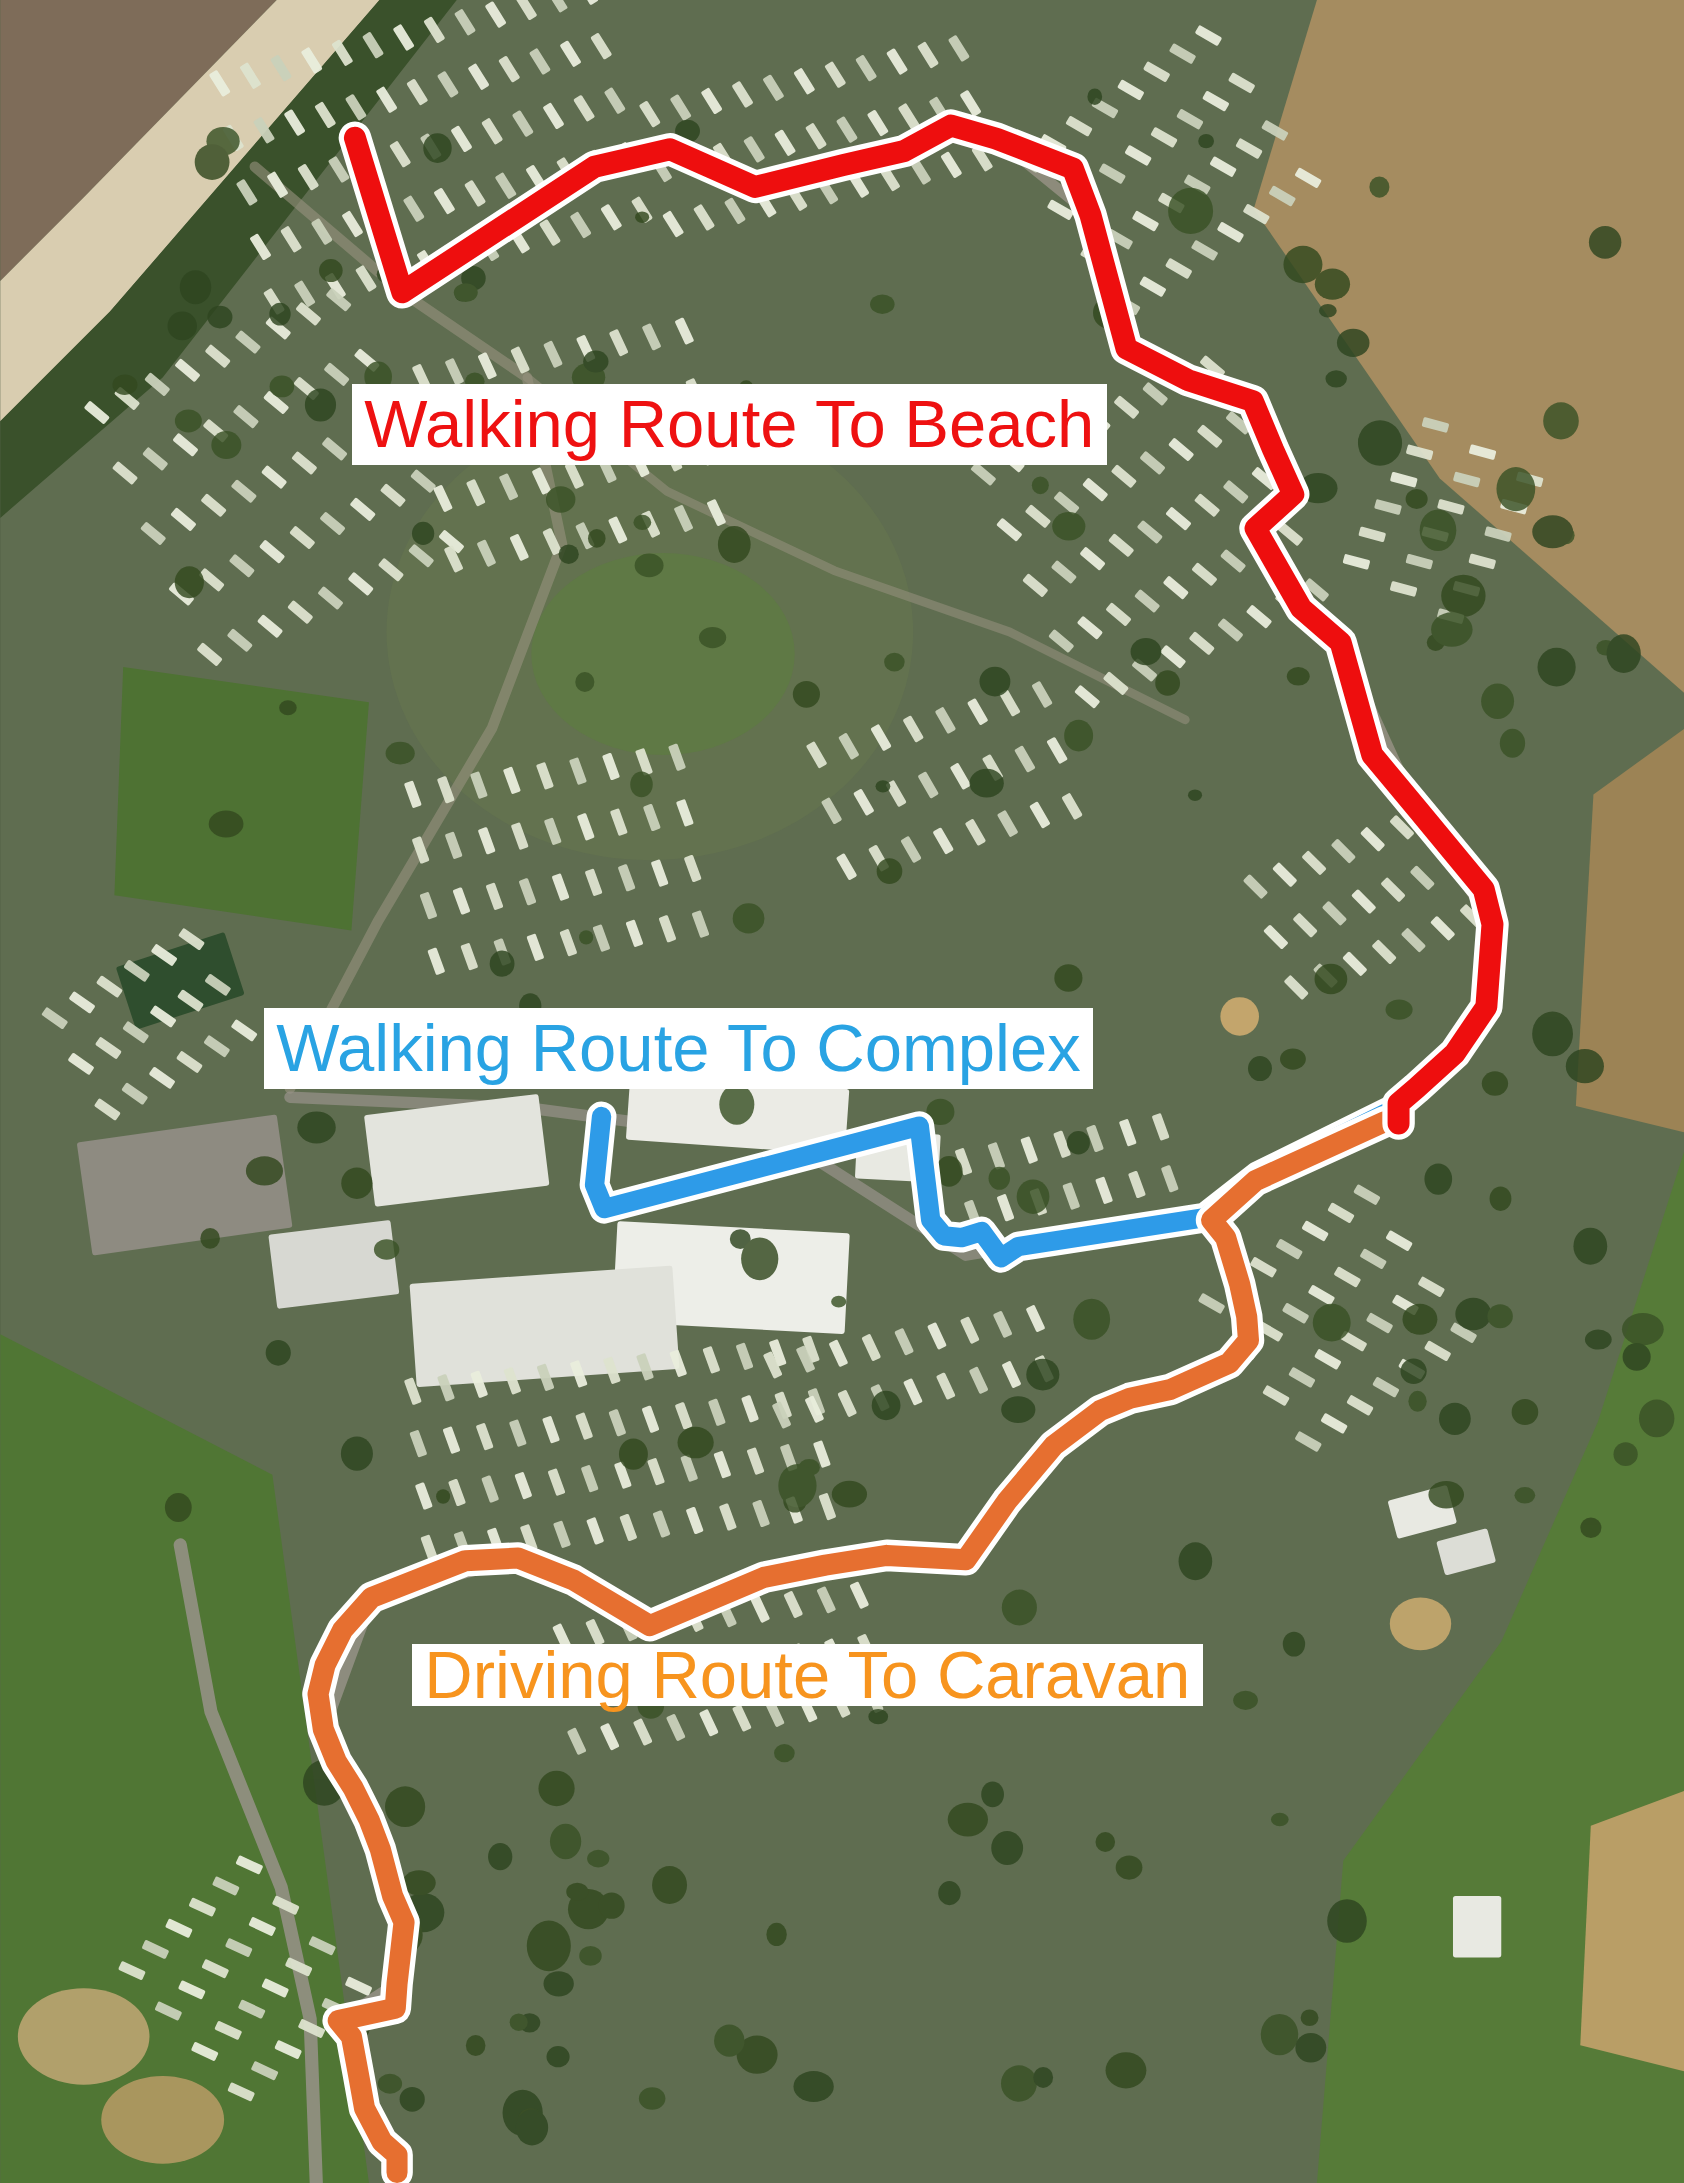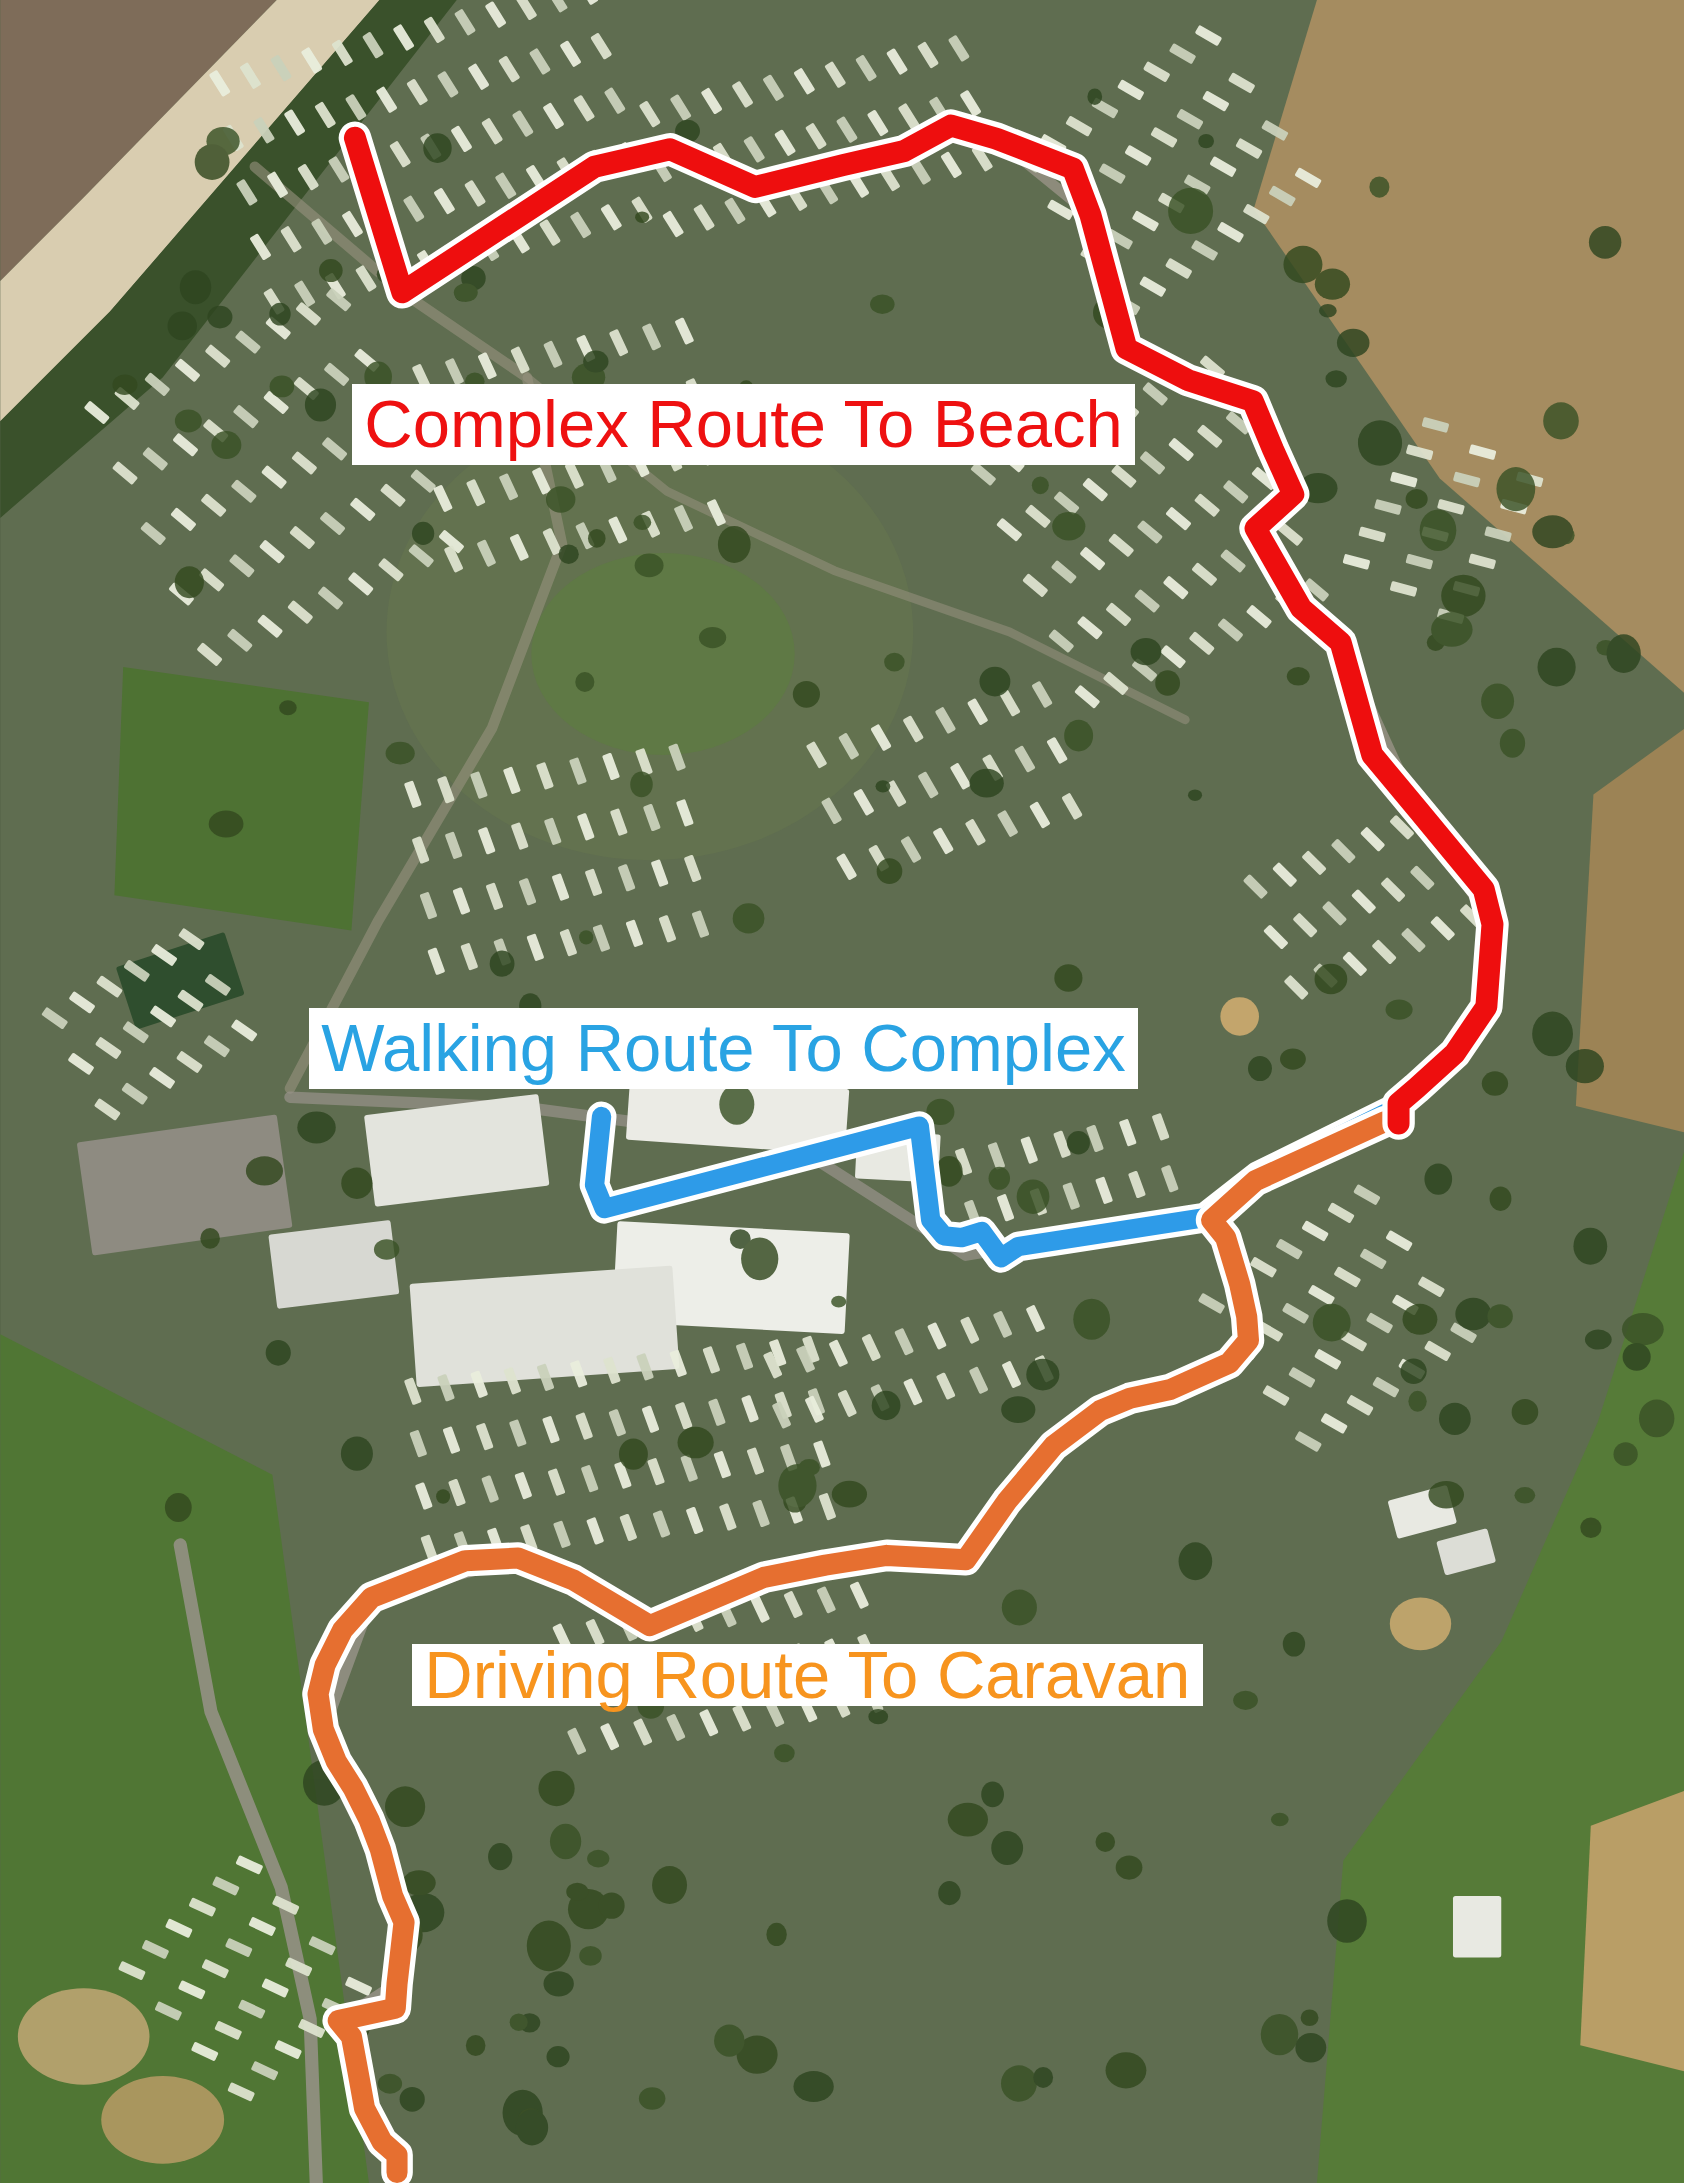--- a/index.html
+++ b/index.html
@@ -838,24 +838,24 @@
         <path d="M685 1272 L677 1350 L688 1377 L1047 1283 L1060 1390 L1075 1408 L1095 1410 L1118 1403 L1140 1433 L1160 1420 L1373 1387 L1433 1340 L1585 1265" stroke="#FFFFFF" stroke-width="34"></path>
         <path d="M685 1272 L677 1350 L688 1377 L1047 1283 L1060 1390 L1075 1408 L1095 1410 L1118 1403 L1140 1433 L1160 1420 L1373 1387 L1433 1340 L1585 1265" stroke="#2E9BE8" stroke-width="22"></path>
         <path d="M1577 1278 L1430 1345 L1380 1390 L1396 1410 L1412 1463 L1420 1500 L1422 1527 L1400 1553 L1333 1583 L1287 1593 L1253 1607 L1200 1647 L1147 1710 L1100 1777 L1010 1772 L940 1783 L870 1797 L740 1852 L653 1800 L590 1775 L530 1778 L423 1820 L390 1857 L370 1897 L362 1930 L368 1970 L383 2007 L402 2037 L420 2073 L433 2107 L447 2160 L460 2190 L452 2260 L450 2288 L385 2302 L400 2320 L408 2363 L415 2402 L435 2440 L452 2455 L452 2475" stroke="#FFFFFF" stroke-width="36"></path>
         <path d="M1577 1278 L1430 1345 L1380 1390 L1396 1410 L1412 1463 L1420 1500 L1422 1527 L1400 1553 L1333 1583 L1287 1593 L1253 1607 L1200 1647 L1147 1710 L1100 1777 L1010 1772 L940 1783 L870 1797 L740 1852 L653 1800 L590 1775 L530 1778 L423 1820 L390 1857 L370 1897 L362 1930 L368 1970 L383 2007 L402 2037 L420 2073 L433 2107 L447 2160 L460 2190 L452 2260 L450 2288 L385 2302 L400 2320 L408 2363 L415 2402 L435 2440 L452 2455 L452 2475" stroke="#E66F30" stroke-width="24"></path>
         <path d="M404 157 L458 333 L677 190 L763 170 L860 213 L960 188 L1030 172 L1083 143 L1135 158 L1222 192 L1242 245 L1283 397 L1353 433 L1427 457 L1450 512 L1473 563 L1430 602 L1482 693 L1527 732 L1563 860 L1613 920 L1690 1013 L1700 1053 L1693 1147 L1657 1200 L1613 1240 L1593 1257 L1593 1280" stroke="#FFFFFF" stroke-width="37"></path>
         <path d="M404 157 L458 333 L677 190 L763 170 L860 213 L960 188 L1030 172 L1083 143 L1135 158 L1222 192 L1242 245 L1283 397 L1353 433 L1427 457 L1450 512 L1473 563 L1430 602 L1482 693 L1527 732 L1563 860 L1613 920 L1690 1013 L1700 1053 L1693 1147 L1657 1200 L1613 1240 L1593 1257 L1593 1280" stroke="#EE0E0E" stroke-width="25"></path>
       </g>
     </svg>
 
   <div class="route-label" id="label-beach" style="left: 352px; top: 384px; height: 81px; padding: 0px 12.3px; font-size: 67px; color: rgb(238, 17, 17);">
-    <span>Complex Route To Beach</span>
+    <span>Walking Route To Beach</span>
   </div>
 
-  <div class="route-label" id="label-complex" style="left: 264px; top: 1008px; height: 81px; padding: 0px 12.3px; font-size: 67px; color: rgb(41, 163, 227); margin-left: 45px;">
+  <div class="route-label" id="label-complex" style="left: 264px; top: 1008px; height: 81px; padding: 0px 12.3px; font-size: 67px; color: rgb(41, 163, 227);">
     <span>Walking Route To Complex</span>
   </div>
 
   <div class="route-label" id="label-caravan" style="left: 412px; top: 1644px; height: 62px; padding: 0px 12.3px; font-size: 67px; color: rgb(247, 148, 30);">
     <span>Driving Route To Caravan</span>
   </div>
 
 </div>
 
 

